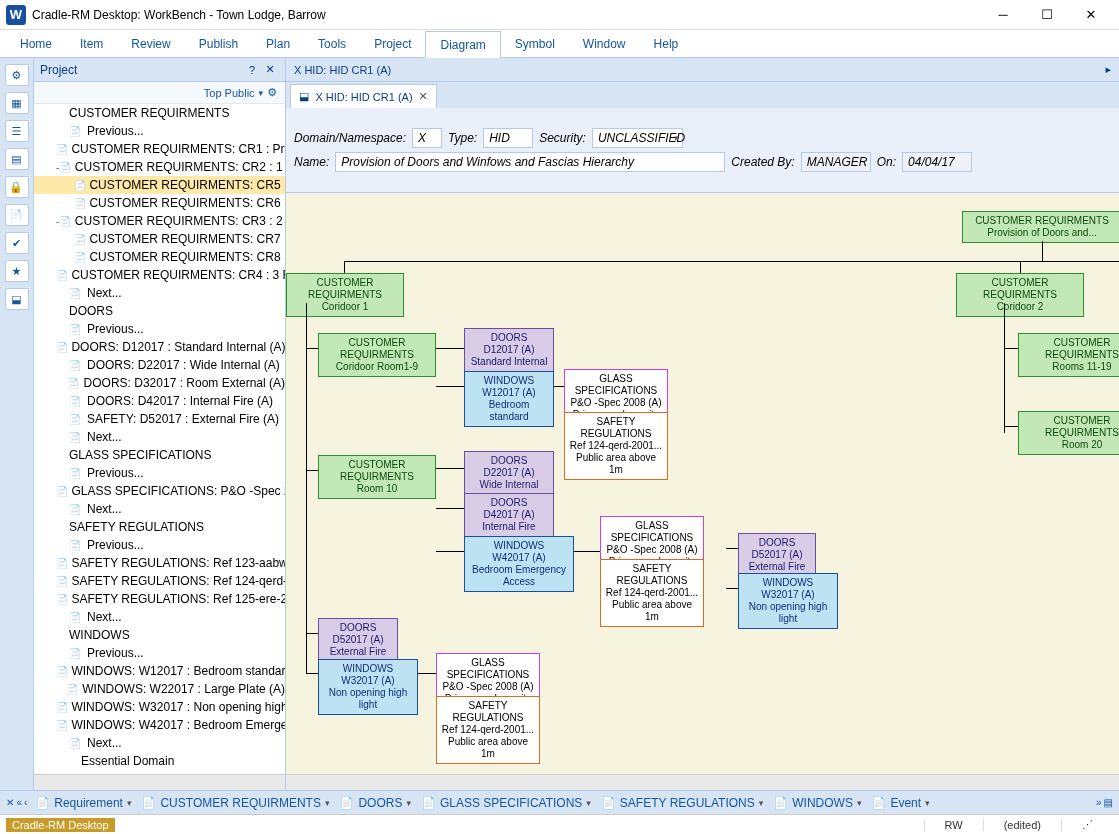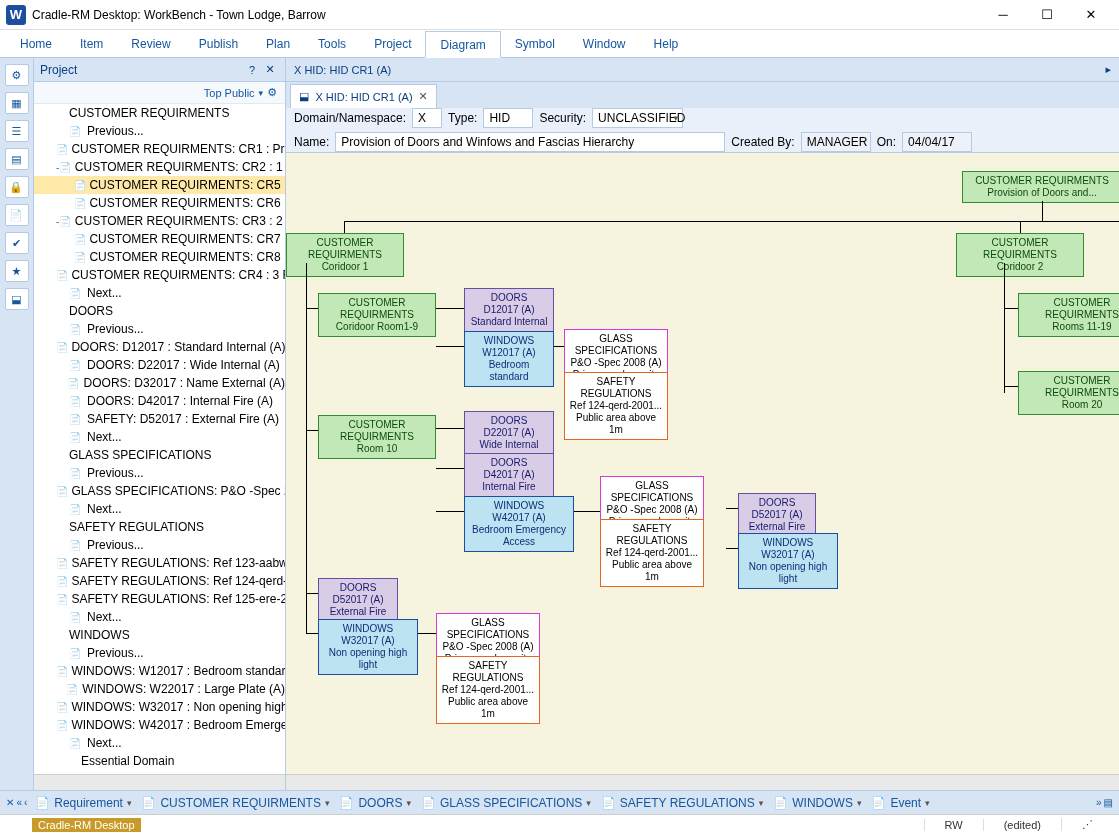--- a/index.html
+++ b/index.html
@@ -27,21 +27,21 @@
 .trow.sel { background:#ffe9a8; }
 .ico-doc{color:#2a8a3a;}
 .ico-fold{color:#c79a2a;}
 .hdr { font-weight:normal;color:#000;}
 .centerarea { flex:1; display:flex;flex-direction:column; }
 .breadcrumb{height:24px;background:#d6e4f4;display:flex;align-items:center;padding:0 8px;color:#0b3f85;font-size:11px;border-bottom:1px solid #b5cae6;}
 .breadcrumb .arrow{margin-left:auto;}
 .tabstrip{height:26px;background:#d6e4f4;display:flex;align-items:flex-end;padding:0 4px;}
 .tab{height:24px;background:#fff;border:1px solid #b5cae6;border-bottom:none;display:flex;align-items:center;padding:0 8px;gap:6px;font-size:11px;color:#0b3f85;}
 .tab .x{color:#555;}
-.propsbar{background:#e9f0f9;padding:0 8px;display:flex;flex-direction:column;gap:4px;border-bottom:1px solid #b5cae6;}
+.propsbar{background:#e9f0f9;padding:20px 8px;display:flex;flex-direction:column;gap:4px;border-bottom:1px solid #b5cae6;font-style:italic;}
 .proprow{display:flex;align-items:center;gap:6px;font-size:12px;color:#000;}
 .proprow label{color:#000;font-size:12px;}
 .proprow .field{background:#fff;border:1px solid #b5cae6;padding:1px 5px;height:20px;display:flex;align-items:center;}
 .proprow .field.sel{padding-right:16px;position:relative;}
 .proprow .field.sel::after{content:"▾";position:absolute;right:4px;font-size:9px;color:#555;}
 .canvas{flex:1;position:relative;background:#f6f4de;overflow:auto;}
 .node{position:absolute;font-size:10px;line-height:12px;padding:3px 4px;text-align:center;border:1px solid;}
 .n-green{background:#c3e8b7;border-color:#2f8f2f;color:#0b4d0b;}
 .n-purple{background:#d8cce7;border-color:#6b4da0;color:#1a1a6a;}
 .n-blue{background:#bde3f2;border-color:#1a4fa0;color:#0b2f7a;}
@@ -50,21 +50,21 @@
 .line{position:absolute;background:#000;}
 .lh{height:1px;}
 .lv{width:1px;}
 .hscroll{height:16px;background:#e9e9e9;border-top:1px solid #ccc;}
 .footbar{height:24px;background:#d6e4f4;display:flex;align-items:center;padding:0 6px;gap:8px;border-top:1px solid #b5cae6;font-size:12px;color:#15569d;overflow:hidden;}
 .footbar .pill{display:flex;align-items:center;gap:4px;white-space:nowrap;}
 .footbar .pill .dd{font-size:9px;color:#555;}
 .footbar .arrgrp{display:flex;gap:2px;}
 .footbar .arrgrp span{font-size:10px;}
 .statusbar{height:20px;background:#fff;border-top:1px solid #ccc;display:flex;align-items:center;font-size:11px;color:#333;padding:0 6px;}
-.statusbar .tag{background:#c79a2a;color:#fff;padding:1px 6px;margin-right:8px;margin-left:26px;}
+.statusbar .tag{background:#c79a2a;color:#fff;padding:1px 6px;margin-right:8px;}
 .statusbar .sp{flex:1;}
 .statusbar .seg{padding:0 20px;border-left:1px solid #ddd;}
 </style>
 </head>
 <body>
 
 <div class="titlebar">
   <div class="app-icon">W</div>
   <div class="title">Cradle-RM Desktop: WorkBench - Town Lodge, Barrow</div>
   <div class="winbtn">─</div>
@@ -182,21 +182,21 @@
           <span>DOORS: D12017 : Standard Internal (A)</span>
         </div>
         <div class="trow" style="padding-left: 22px;">
           <span class="exp"></span>
           <span class="ico ico-doc">📄</span>
           <span>DOORS: D22017 : Wide Internal (A)</span>
         </div>
         <div class="trow" style="padding-left: 22px;">
           <span class="exp"></span>
           <span class="ico ico-doc">📄</span>
-          <span>DOORS: D32017 : Name External (A)</span>
+          <span>DOORS: D32017 : Room External (A)</span>
         </div>
         <div class="trow" style="padding-left: 22px;">
           <span class="exp"></span>
           <span class="ico ico-doc">📄</span>
           <span>DOORS: D42017 : Internal Fire (A)</span>
         </div>
         <div class="trow" style="padding-left: 22px;">
           <span class="exp"></span>
           <span class="ico ico-doc">📄</span>
           <span>SAFETY: D52017 : External Fire (A)</span>

